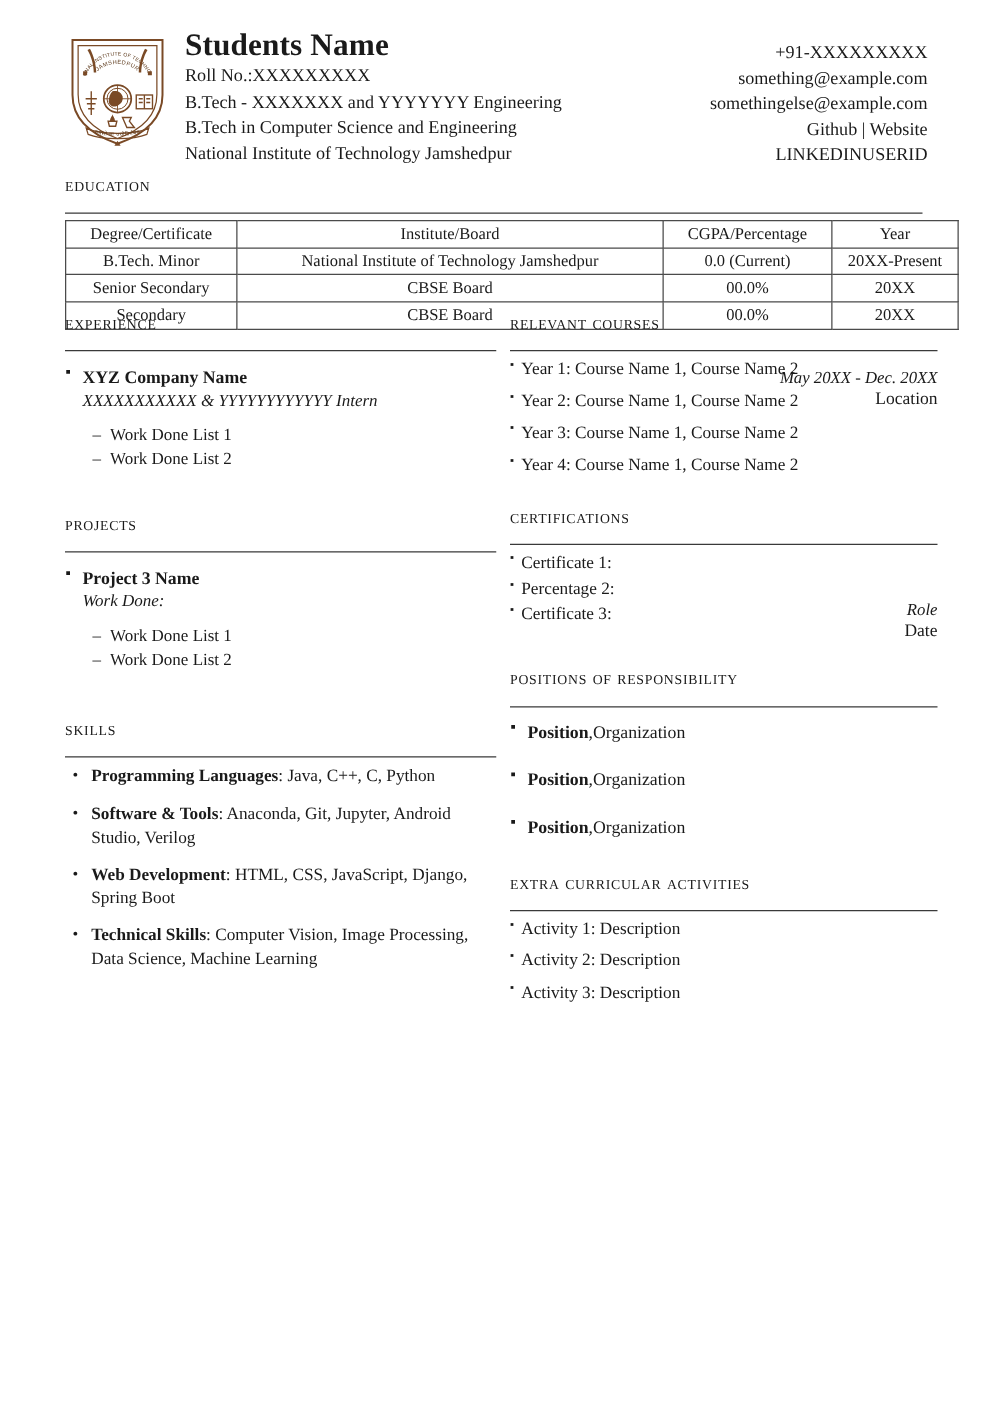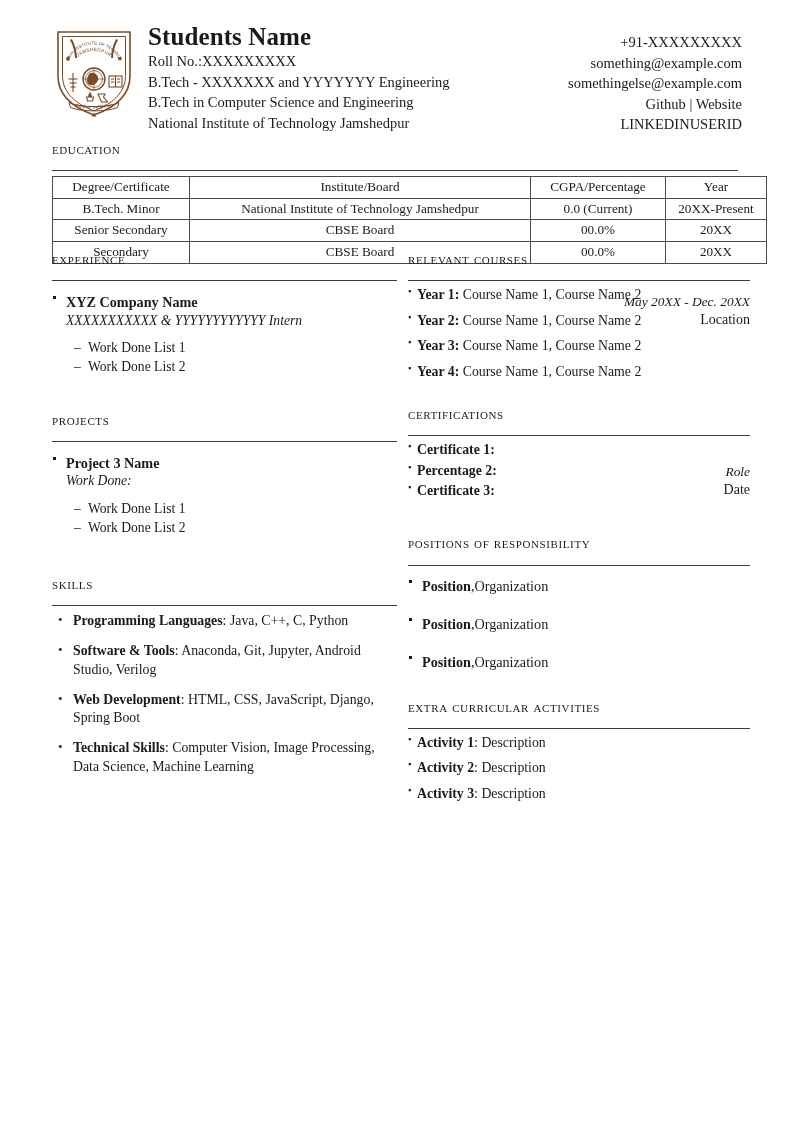--- a/index.html
+++ b/index.html
@@ -173,21 +173,21 @@
     padding-left: 9px;
     margin-bottom: 7px;
   }
   ul.tight li::before {
     content: "\25AA";
     position: absolute;
     left: 0;
     top: -1px;
     font-size: 9px;
   }
-  ul.tight li b { font-weight: bold; }
+  ul.tight li b { font-weight: normal; }
 
   ul.certs li { margin-bottom: 2px; }
 
   
   ul.skills {
     list-style: none;
     margin: 6px 0 0 0;
     padding: 0 0 0 4px;
   }
   ul.skills li {
@@ -422,21 +422,21 @@
           <b>Certificate 1:</b>
         </li>
         <li>
           <b>Percentage 2:</b>
         </li>
         <li>
           <b>Certificate 3:</b>
         </li>
       </ul>
 
-      <div class="float-meta" style="left:170px; top:58px; width:172px;">
+      <div class="float-meta" style="left:170px; top:74px; width:172px;">
         <div class="m1">Role</div>
         <div class="m2">Date</div>
       </div>
     </div>
 
     <div class="block" style="margin-top:34px;">
       <div class="sec-head">Positions of Responsibility</div>
       <div class="rule"></div>
 
       <div class="entry" style="margin-top:2px;">

